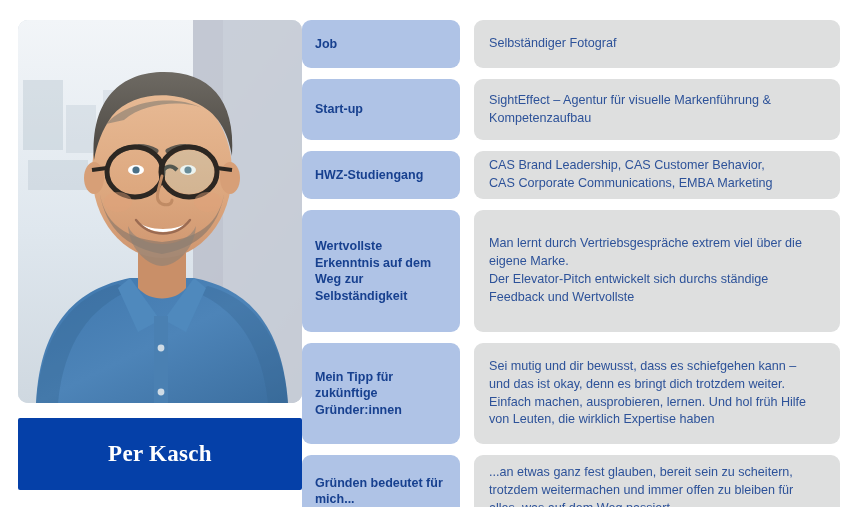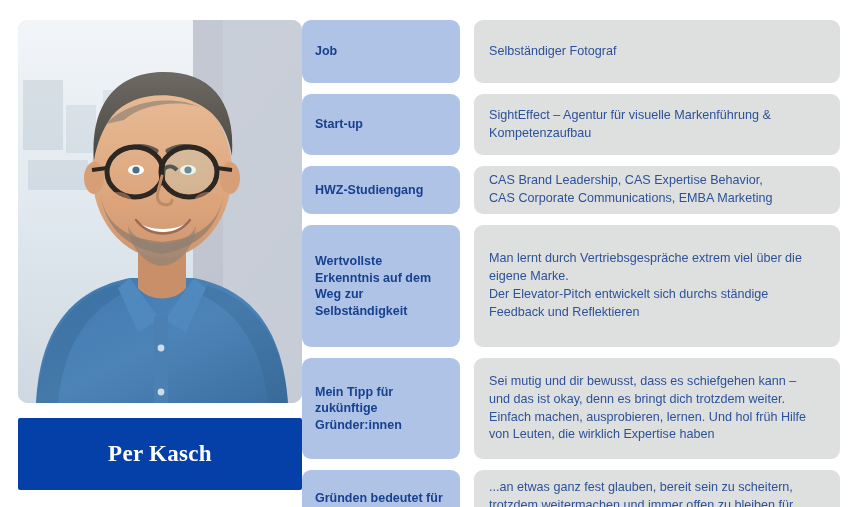--- a/index.html
+++ b/index.html
@@ -108,21 +108,21 @@
     box-sizing: border-box;
   }
   .content-text {
     font-size: 12.6px;
     color: #2d5299;
     line-height: 1.42;
     white-space: pre-line;
   }
 
   
-  .row-0 .label-box, .row-0 .content-box { height: 63px; }
+  .row-0 .label-box, .row-0 .content-box { height: 48px; }
   .row-1 .label-box, .row-1 .content-box { height: 61px; }
   .row-2 .label-box, .row-2 .content-box { height: 48px; }
   .row-3 .label-box, .row-3 .content-box { height: 122px; }
   .row-4 .label-box, .row-4 .content-box { height: 101px; }
   .row-5 .label-box, .row-5 .content-box { height: 72px; }
 </style>
 </head>
 <body>
 
 <div class="profile-card">
@@ -247,34 +247,34 @@
         <span class="content-text">SightEffect – Agentur für visuelle Markenführung &amp;
 Kompetenzaufbau</span>
       </div>
     </div>
 
     <div class="row row-2">
       <div class="label-box">
         <span class="label-text">HWZ-Studiengang</span>
       </div>
       <div class="content-box">
-        <span class="content-text">CAS Brand Leadership, CAS Expertise Behavior,
+        <span class="content-text">CAS Brand Leadership, CAS Customer Behavior,
 CAS Corporate Communications, EMBA Marketing</span>
       </div>
     </div>
 
     <div class="row row-3">
       <div class="label-box">
         <span class="label-text">Wertvollste Erkenntnis auf dem Weg zur Selbständigkeit</span>
       </div>
       <div class="content-box">
         <span class="content-text">Man lernt durch Vertriebsgespräche extrem viel über die
 eigene Marke.
 Der Elevator-Pitch entwickelt sich durchs ständige
-Feedback und Reflektieren</span>
+Feedback und Wertvollste</span>
       </div>
     </div>
 
     <div class="row row-4">
       <div class="label-box">
         <span class="label-text">Mein Tipp für zukünftige Gründer:innen</span>
       </div>
       <div class="content-box">
         <span class="content-text">Sei mutig und dir bewusst, dass es schiefgehen kann –
 und das ist okay, denn es bringt dich trotzdem weiter.

